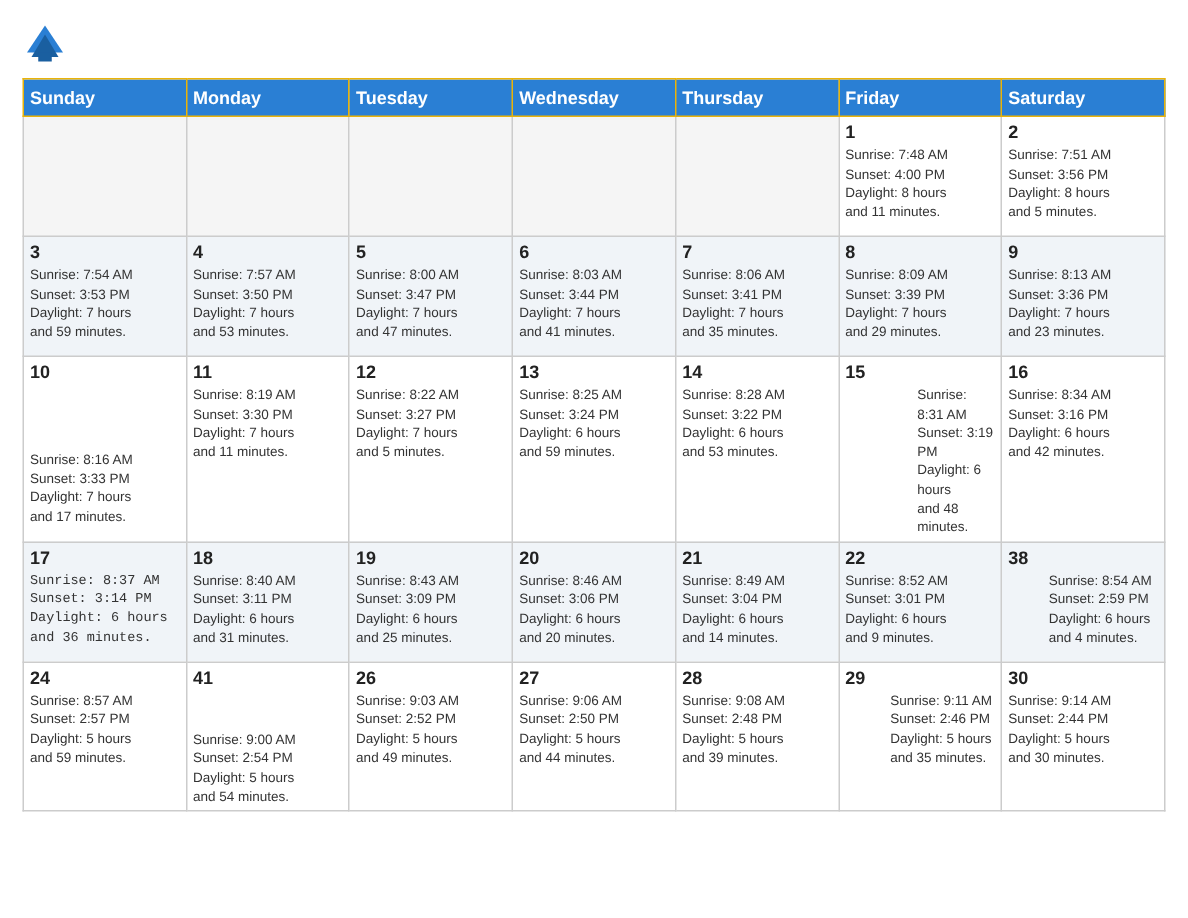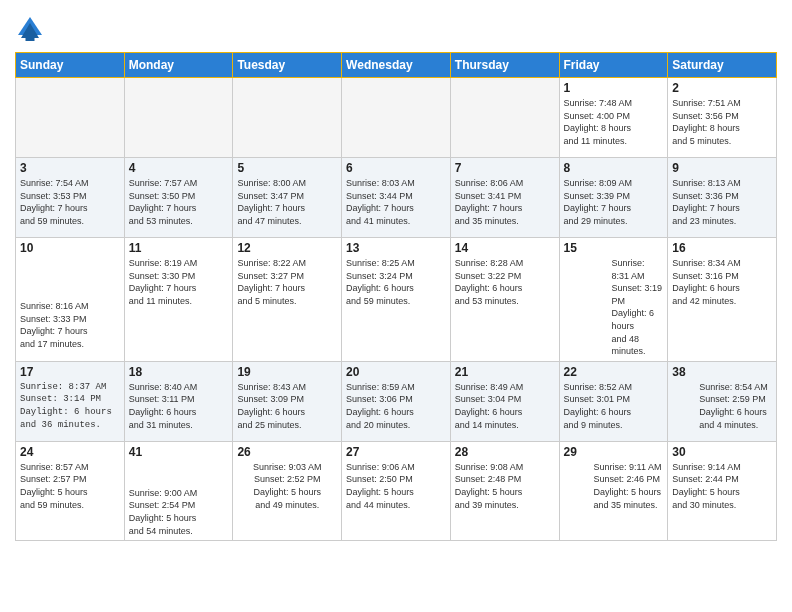--- a/index.html
+++ b/index.html
@@ -271,21 +271,21 @@
           </td>
           <td>
             <span class="day-number">19</span>
             <div class="day-info" style="white-space: pre-line;">Sunrise: 8:43 AM
 Sunset: 3:09 PM
 Daylight: 6 hours
 and 25 minutes.</div>
           </td>
           <td>
             <span class="day-number">20</span>
-            <div class="day-info" style="white-space: pre-line;">Sunrise: 8:59 AM
+            <div class="day-info" style="white-space: pre-line;">Sunrise: 8:46 AM
 Sunset: 3:06 PM
 Daylight: 6 hours
 and 20 minutes.</div>
           </td>
           <td>
             <span class="day-number">21</span>
             <div class="day-info" style="white-space: pre-line;">Sunrise: 8:49 AM
 Sunset: 3:04 PM
 Daylight: 6 hours
 and 14 minutes.</div>
@@ -315,21 +315,21 @@
           </td>
           <td>
             <span class="day-number">41</span>
             <div class="day-info" style="white-space: pre-line; margin-top: 28px;">Sunrise: 9:00 AM
 Sunset: 2:54 PM
 Daylight: 5 hours
 and 54 minutes.</div>
           </td>
           <td>
             <span class="day-number">26</span>
-            <div class="day-info" style="white-space: pre-line; text-align: center;">Sunrise: 9:03 AM
+            <div class="day-info" style="white-space: pre-line;">Sunrise: 9:03 AM
 Sunset: 2:52 PM
 Daylight: 5 hours
 and 49 minutes.</div>
           </td>
           <td>
             <span class="day-number">27</span>
             <div class="day-info" style="white-space: pre-line;">Sunrise: 9:06 AM
 Sunset: 2:50 PM
 Daylight: 5 hours
 and 44 minutes.</div>

